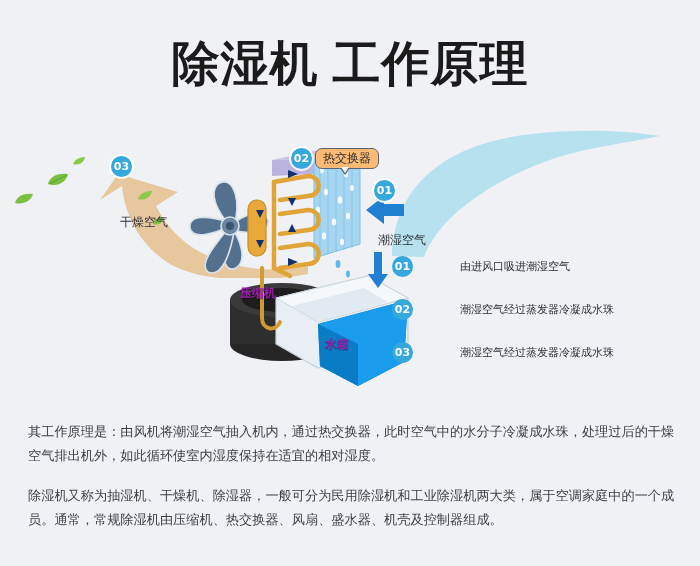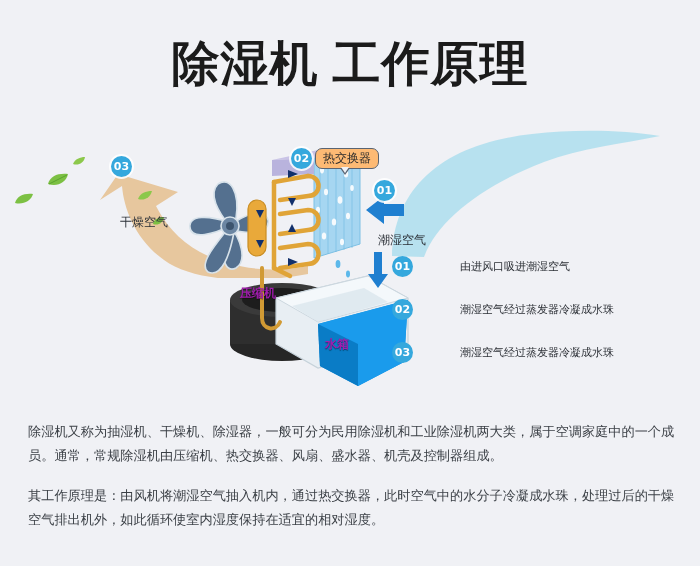--- a/index.html
+++ b/index.html
@@ -280,17 +280,17 @@
     </div>
 
     <div class="step">
       <div class="step-badge">03</div>
       <div class="step-text">潮湿空气经过蒸发器冷凝成水珠</div>
     </div>
 
   </div>
 
   <div class="body">
+    <p>其工作原理是：由风机将潮湿空气抽入机内，通过热交换器，此时空气中的水分子冷凝成水珠，处理过后的干燥空气排出机外，如此循环使室内湿度保持在适宜的相对湿度。</p>
     <p>除湿机又称为抽湿机、干燥机、除湿器，一般可分为民用除湿机和工业除湿机两大类，属于空调家庭中的一个成员。通常，常规除湿机由压缩机、热交换器、风扇、盛水器、机壳及控制器组成。</p>
-    <p>其工作原理是：由风机将潮湿空气抽入机内，通过热交换器，此时空气中的水分子冷凝成水珠，处理过后的干燥空气排出机外，如此循环使室内湿度保持在适宜的相对湿度。</p>
   </div>
 
 </div>
 
 </body></html>

